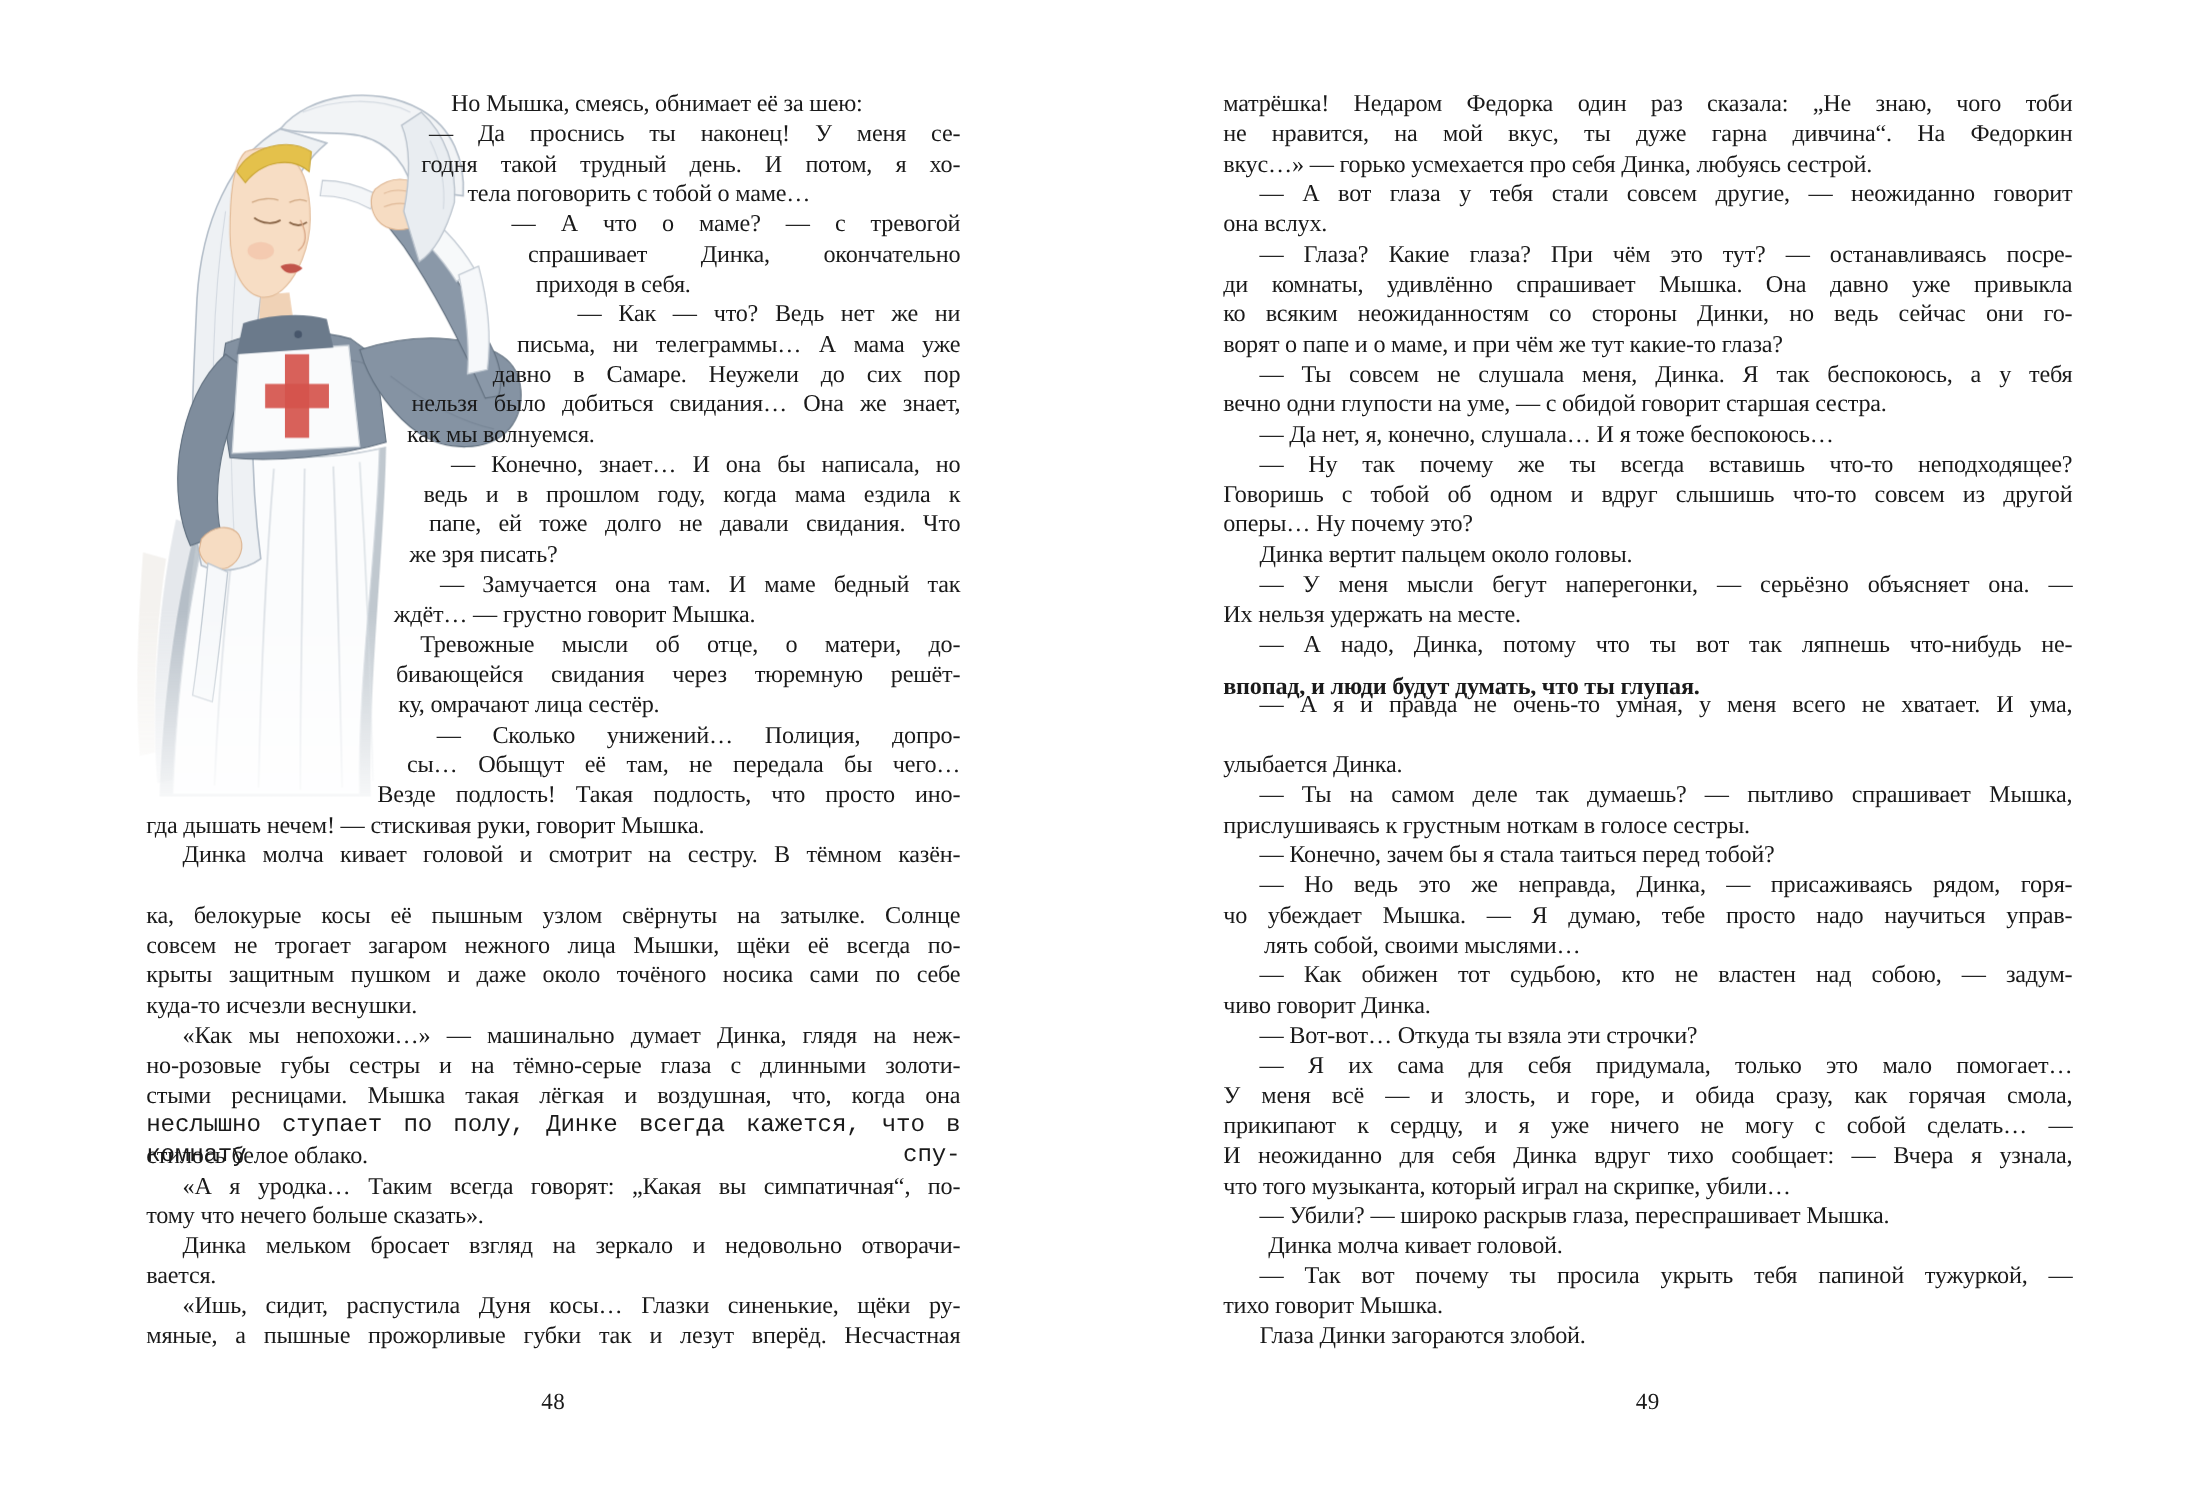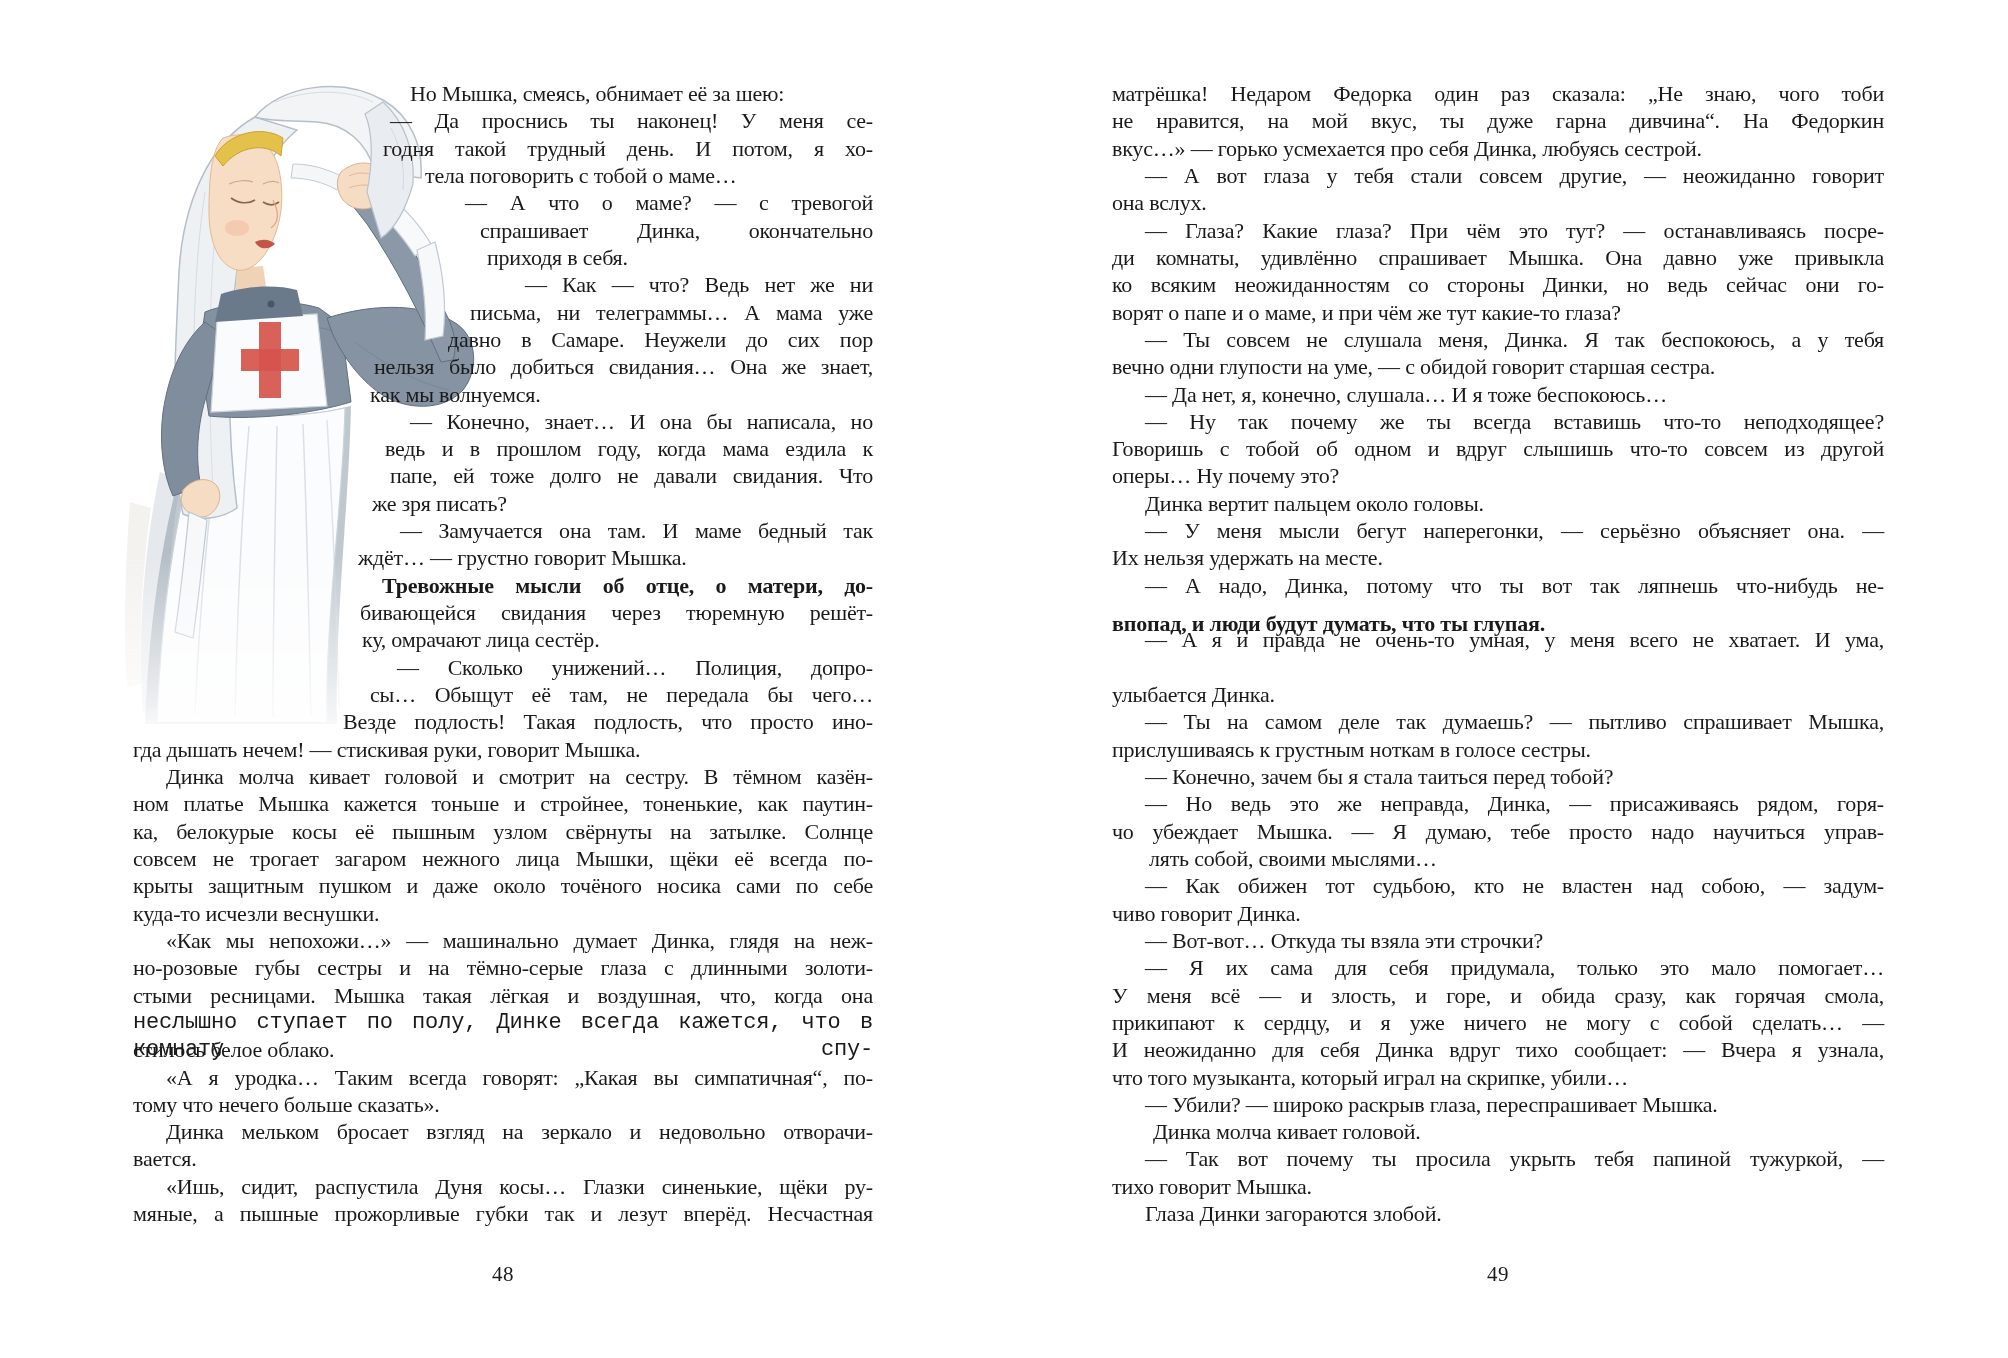--- a/index.html
+++ b/index.html
@@ -125,29 +125,28 @@
         <div class="line" style="top: 218.56px; left: 337px; width: calc(100% - 337px);">письма, ни телеграммы… А мама уже</div>
         <div class="line" style="top: 245.88px; left: 315px; width: calc(100% - 315px);">давно в Самаре. Неужели до сих пор</div>
         <div class="line" style="top: 273.2px; left: 241px; width: calc(100% - 241px);">нельзя было добиться свидания… Она же знает,</div>
         <div class="line end" style="top: 300.52px; left: 237px; width: calc(100% - 237px);">как мы волнуемся.</div>
         <div class="line" style="top: 327.84px; left: 277px; width: calc(100% - 277px);">— Конечно, знает… И она бы написала, но</div>
         <div class="line" style="top: 355.16px; left: 252px; width: calc(100% - 252px);">ведь и в прошлом году, когда мама ездила к</div>
         <div class="line" style="top: 382.48px; left: 257px; width: calc(100% - 257px);">папе, ей тоже долго не давали свидания. Что</div>
         <div class="line end" style="top: 409.8px; left: 239px; width: calc(100% - 239px);">же зря писать?</div>
         <div class="line" style="top: 437.12px; left: 267px; width: calc(100% - 267px);">— Замучается она там. И маме бедный так</div>
         <div class="line end" style="top: 464.44px; left: 225px; width: calc(100% - 225px);">ждёт… — грустно говорит Мышка.</div>
-        <div class="line" style="top: 491.76px; left: 249px; width: calc(100% - 249px); font-weight: bold;">Тревожные мысли об отце, о матери, до-</div>
+        <div class="line" style="top: 491.76px; left: 249px; width: calc(100% - 249px);">Тревожные мысли об отце, о матери, до-</div>
         <div class="line" style="top: 519.08px; left: 227px; width: calc(100% - 227px);">бивающейся свидания через тюремную решёт-</div>
         <div class="line end" style="top: 546.4px; left: 229px; width: calc(100% - 229px);">ку, омрачают лица сестёр.</div>
         <div class="line" style="top: 573.72px; left: 264px; width: calc(100% - 264px);">— Сколько унижений… Полиция, допро-</div>
         <div class="line" style="top: 601.04px; left: 237px; width: calc(100% - 237px);">сы… Обыщут её там, не передала бы чего…</div>
         <div class="line" style="top: 628.36px; left: 210px; width: calc(100% - 210px);">Везде подлость! Такая подлость, что просто ино-</div>
         <div class="line end" style="top: 655.68px; left: 0px; width: calc(100% + 0px);">гда дышать нечем! — стискивая руки, говорит Мышка.</div>
         <div class="line" style="top: 683px; left: 33px; width: calc(100% - 33px);">Динка молча кивает головой и смотрит на сестру. В тёмном казён-</div>
-        <div class="line" style="top: 710.32px; left: 0px; width: calc(100% + 0px);">ном платье Мышка кажется тоньше и стройнее, тоненькие, как паутин-</div>
         <div class="line" style="top: 737.64px; left: 0px; width: calc(100% + 0px);">ка, белокурые косы её пышным узлом свёрнуты на затылке. Солнце</div>
         <div class="line" style="top: 764.96px; left: 0px; width: calc(100% + 0px);">совсем не трогает загаром нежного лица Мышки, щёки её всегда по-</div>
         <div class="line" style="top: 792.28px; left: 0px; width: calc(100% + 0px);">крыты защитным пушком и даже около точёного носика сами по себе</div>
         <div class="line end" style="top: 819.6px; left: 0px; width: calc(100% + 0px);">куда-то исчезли веснушки.</div>
         <div class="line" style="top: 846.92px; left: 33px; width: calc(100% - 33px);">«Как мы непохожи…» — машинально думает Динка, глядя на неж-</div>
         <div class="line" style="top: 874.24px; left: 0px; width: calc(100% + 0px);">но-розовые губы сестры и на тёмно-серые глаза с длинными золоти-</div>
         <div class="line" style="top: 901.56px; left: 0px; width: calc(100% + 0px);">стыми ресницами. Мышка такая лёгкая и воздушная, что, когда она</div>
         <div class="line" style="top: 928.88px; left: 0px; width: calc(100% + 0px); font-family: Liberation Mono, monospace;">неслышно ступает по полу, Динке всегда кажется, что в комнату спу-</div>
         <div class="line end" style="top: 956.2px; left: 0px; width: calc(100% + 0px);">стилось белое облако.</div>
         <div class="line" style="top: 983.52px; left: 33px; width: calc(100% - 33px);">«А я уродка… Таким всегда говорят: „Какая вы симпатичная“, по-</div>

